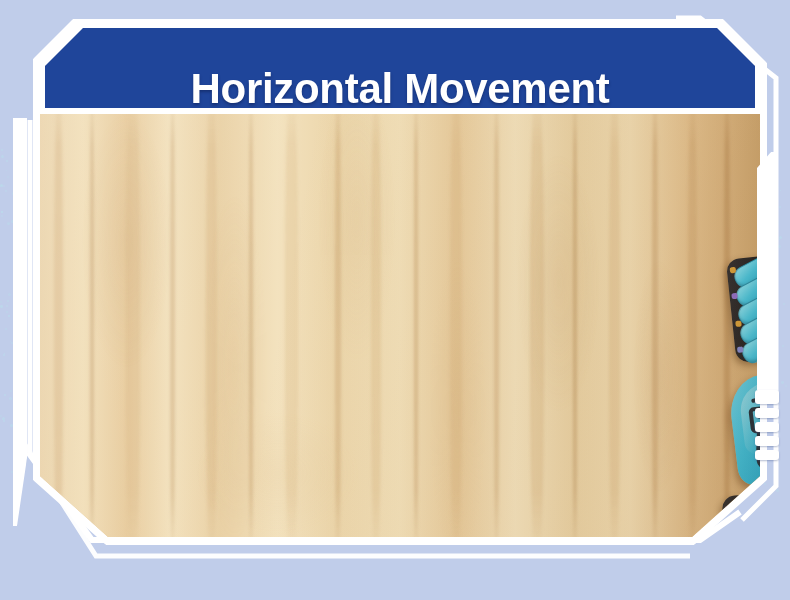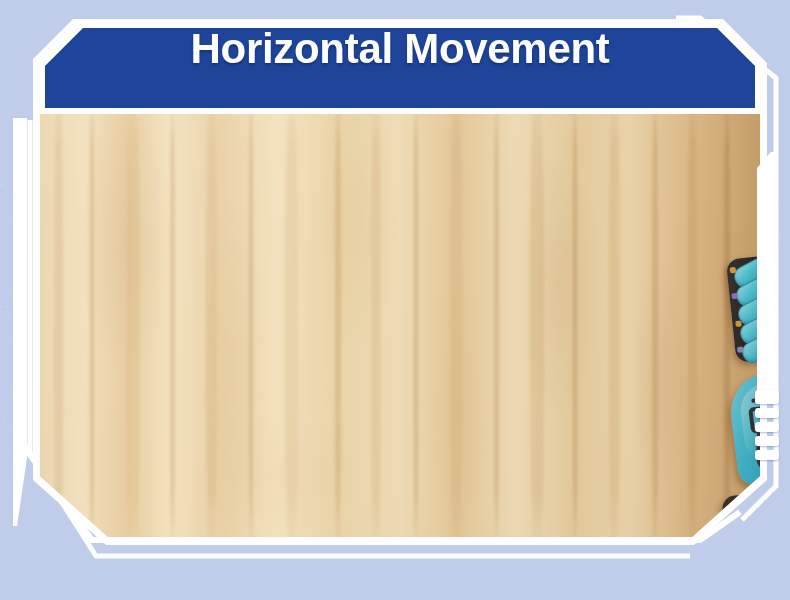--- a/index.html
+++ b/index.html
@@ -15,21 +15,21 @@
   .speckles{position:absolute;pointer-events:none;opacity:.55;}
   .sp{position:absolute;background:#b6e3ec;border-radius:50%;}
   
   .outline-svg{position:absolute;left:0;top:0;width:790px;height:600px;pointer-events:none;}
 
   
   .banner{
     position:absolute;left:45px;top:28px;width:710px;height:82px;
     background:#1f459a;
     clip-path:polygon(38px 0, 672px 0, 710px 38px, 710px 82px, 0 82px, 0 38px);
-    display:flex;align-items:flex-start;justify-content:center;
+    display:flex;align-items:flex-end;justify-content:center;
     box-shadow:0 2px 4px rgba(40,60,110,.35);
   }
   .banner-title{
     color:#ffffff;
     font-size:42px;
     font-weight:bold;
     letter-spacing:-0.3px;
     line-height:1;
     white-space:nowrap;
     text-shadow:0 2px 3px rgba(10,25,70,.45);

